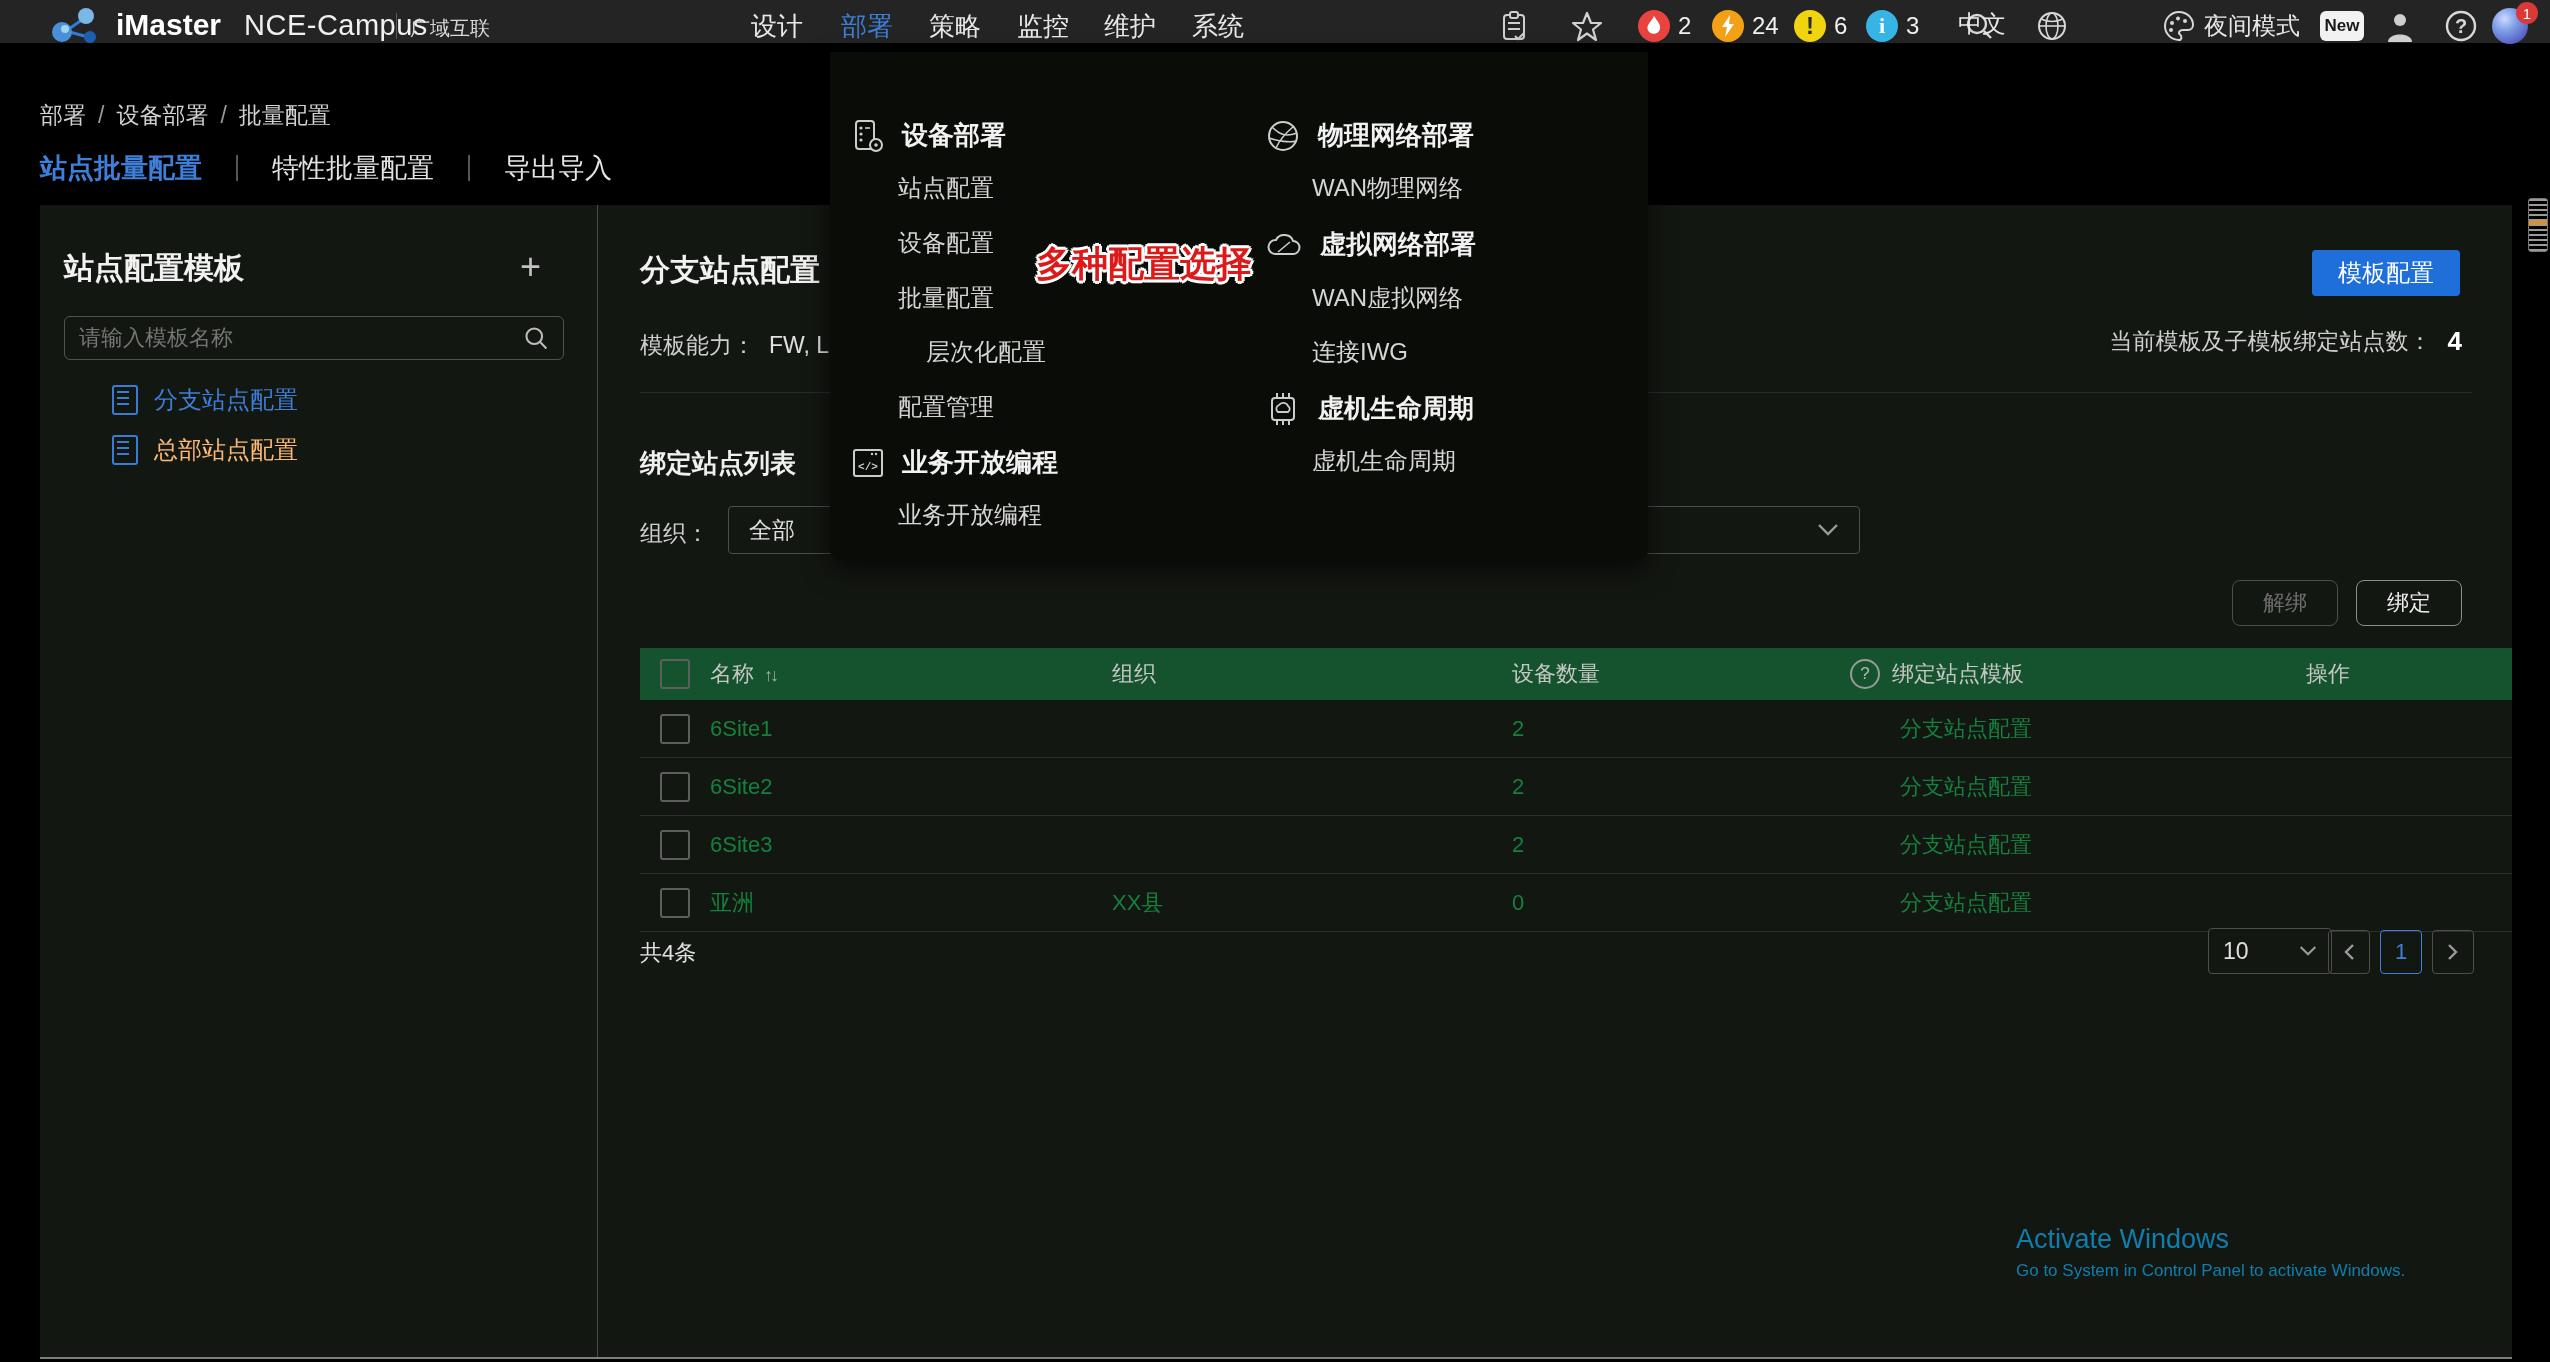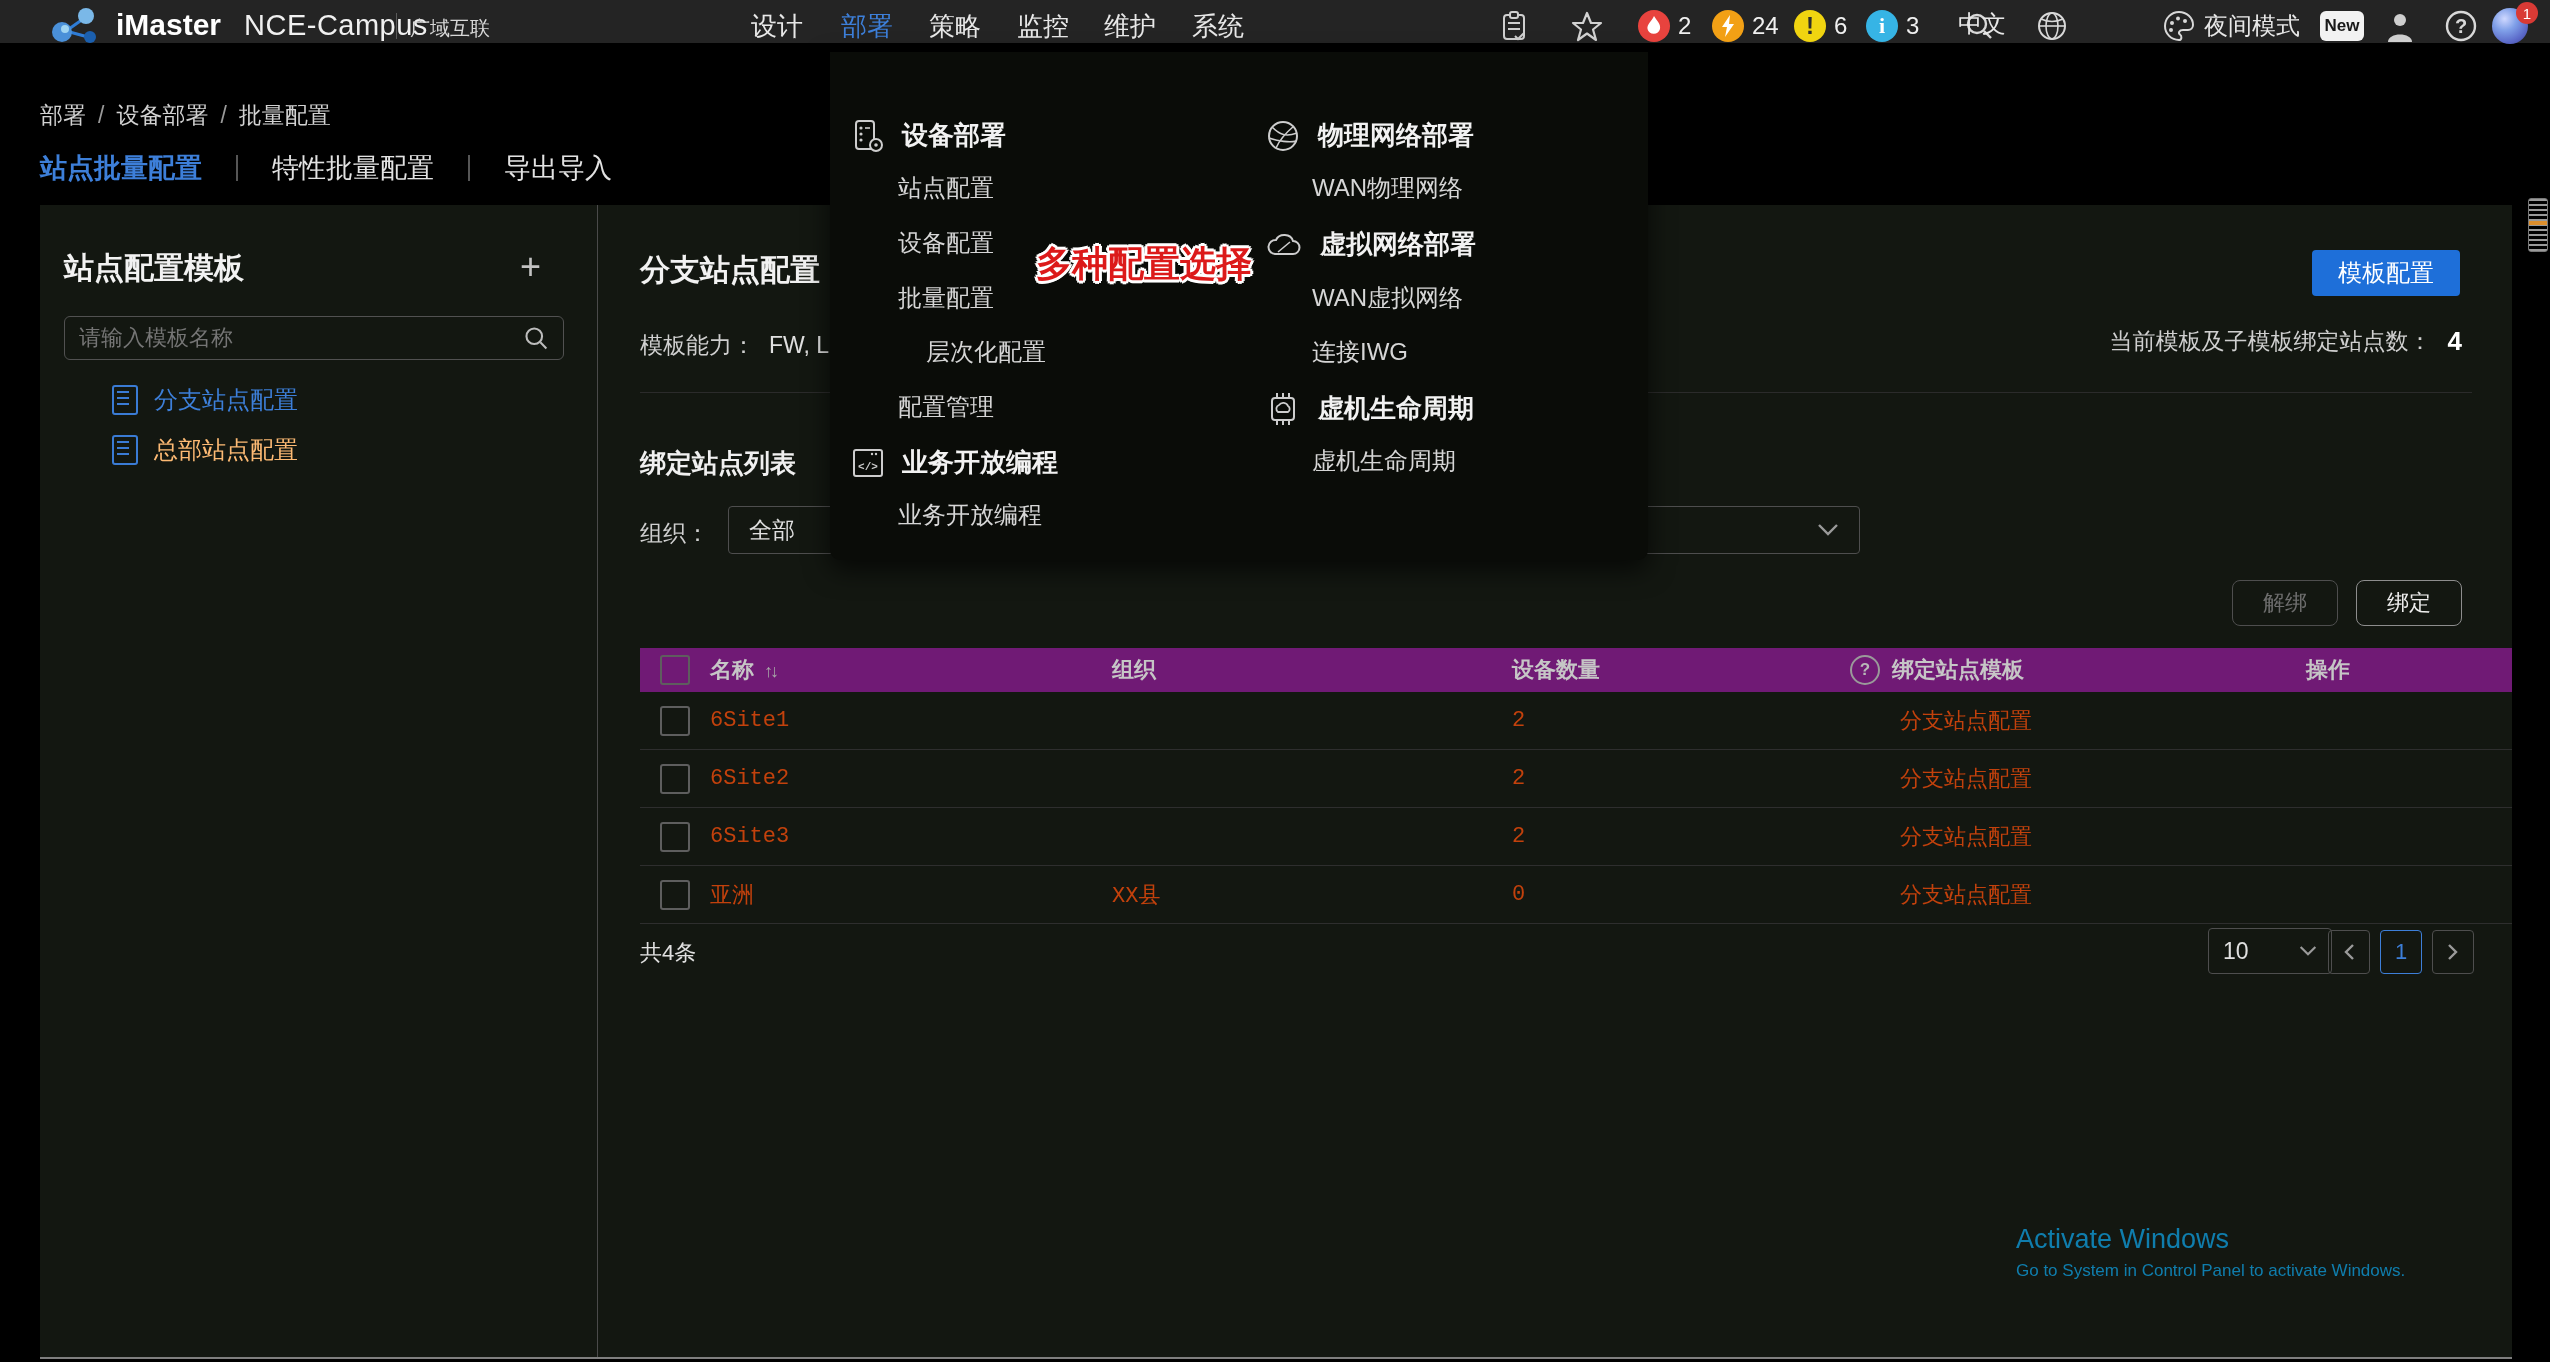--- a/index.html
+++ b/index.html
@@ -55,22 +55,22 @@
   .select-box{border:1px solid #4e4e4e;border-radius:4px;background:#131711;display:flex;align-items:center;
               justify-content:space-between;padding:0 20px;font-size:23px;color:#e0e0e0;cursor:pointer;}
   .ghost-btn{background:transparent;border:1px solid #4e4e4e;border-radius:8px;font-size:22px;height:46px;width:106px;
              cursor:pointer;font-family:inherit;}
   .ghost-btn.disabled{color:#6d6d6d;}
   .ghost-btn.enabled{color:#ededed;border-color:#8d8d8d;}
 
   
   .tbl{position:absolute;left:640px;top:648px;width:1872px;}
   .tbl-row{display:grid;grid-template-columns:70px 402px 400px 338px 456px 1fr;align-items:center;}
-  .tbl-head{height:44px;background:#701a75;color:#c6c6c6;font-size:22px;font-weight:bold;}
-  .tbl-body-row{height:57px;border-bottom:1px solid #2e2e2e;color:#c2410c;font-size:22px;font-family:Liberation Mono, monospace;}
+  .tbl-head{height:52px;background:#14532d;color:#c6c6c6;font-size:22px;}
+  .tbl-body-row{height:57px;border-bottom:1px solid #2e2e2e;color:#15803d;font-size:22px;}
   .cb{width:26px;height:26px;border:2px solid #5e5e5e;border-radius:3px;margin:0 auto;cursor:pointer;background:transparent;}
   .sort-icon{font-size:18px;color:#a8a8a8;letter-spacing:-3px;margin-left:10px;}
   .help-circle{width:26px;height:26px;border:2px solid #9a9a9a;border-radius:50%;color:#b8b8b8;font-size:17px;
                display:inline-flex;align-items:center;justify-content:center;margin-right:12px;}
   .cell-template{padding-left:50px;}
   .head-template{display:flex;align-items:center;}
 
   
   .total-text{font-size:22px;color:#e0e0e0;}
   .pg-btn{border:1px solid #4e4e4e;border-radius:4px;background:transparent;width:40px;height:42px;

